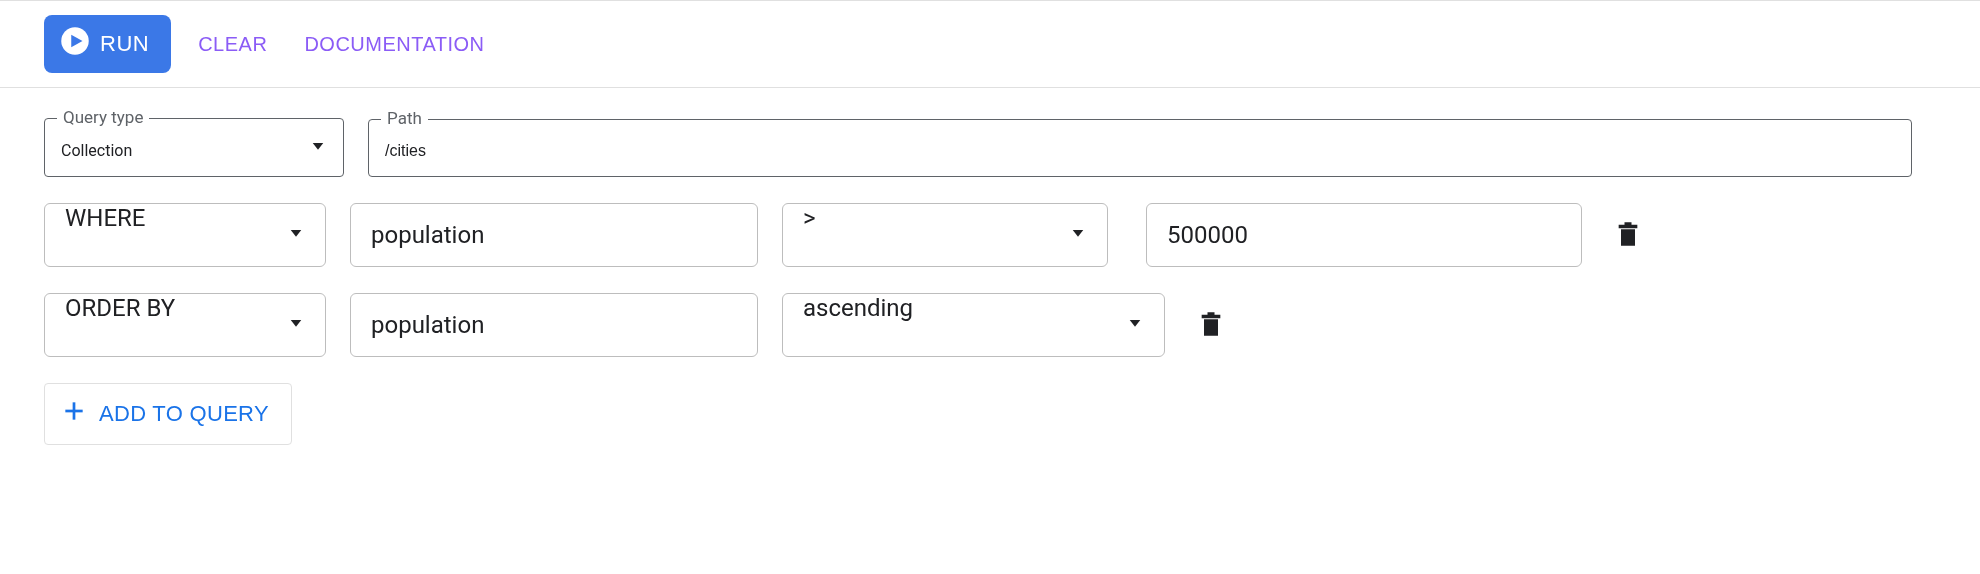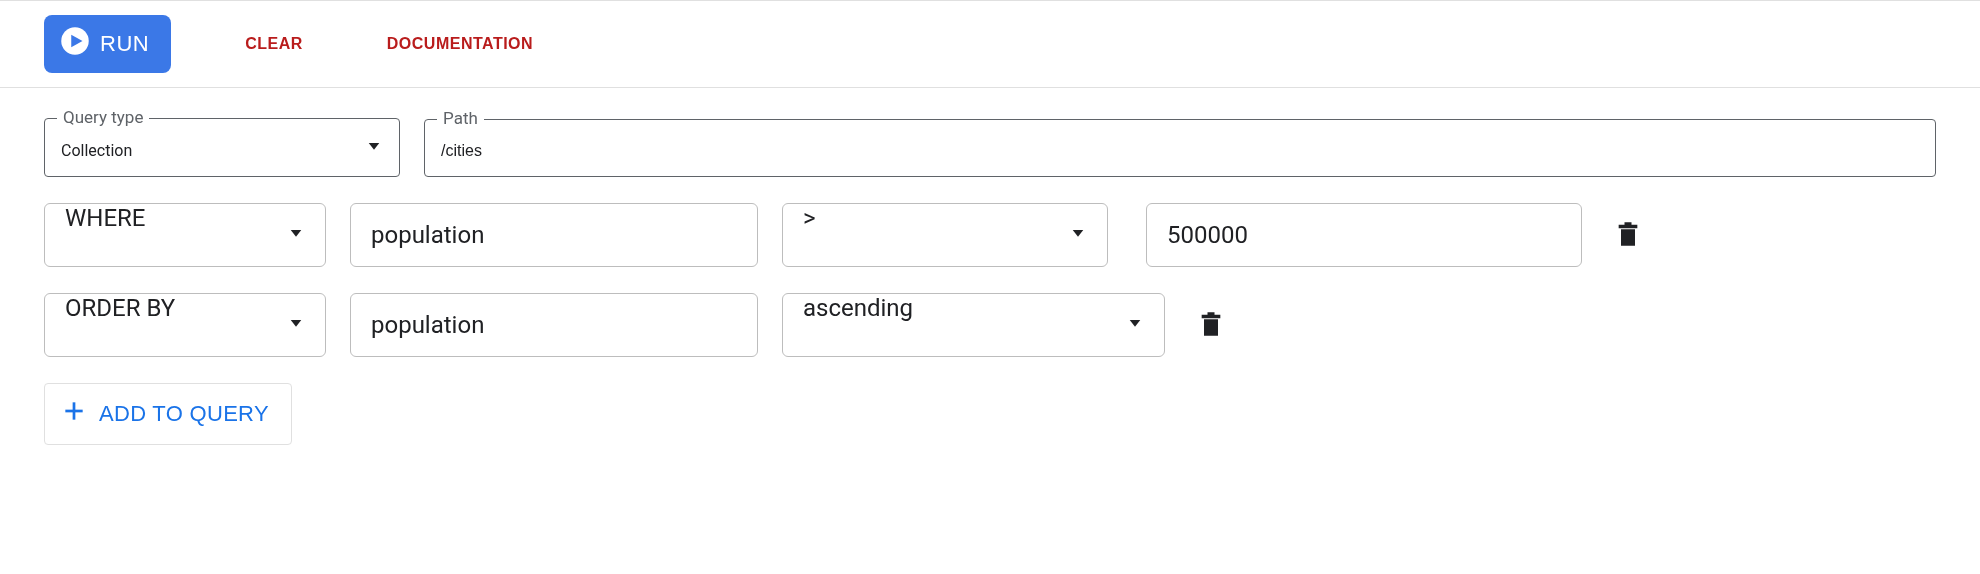--- a/index.html
+++ b/index.html
@@ -6,21 +6,21 @@
     body {
       font-family: -apple-system, BlinkMacSystemFont, "Segoe UI", Roboto, Helvetica, Arial, sans-serif;
       width: 1980px;
       height: 574px;
       background: #fff;
       color: #202124;
     }
     .toolbar {
       display: flex;
       align-items: center;
-      gap: 64px;
+      gap: 17px;
       padding: 14px 44px 14px 44px;
       border-top: 1px solid #e0e0e0;
       border-bottom: 1px solid #e0e0e0;
     }
     .btn-run {
       background: #3b78e7;
       color: #fff;
       border: none;
       border-radius: 8px;
       padding: 11px 22px 11px 16px;
@@ -29,23 +29,23 @@
       letter-spacing: 0.5px;
       display: inline-flex;
       align-items: center;
       gap: 10px;
       cursor: pointer;
     }
     .btn-run svg { width: 30px; height: 30px; }
     .btn-flat {
       background: none;
       border: none;
-      color: #b91c1c;
-      font-size: 16px;
-      font-weight: 700;
+      color: #8b5cf6;
+      font-size: 20px;
+      font-weight: 400;
       letter-spacing: 0.5px;
       padding: 12px 10px;
       cursor: pointer;
     }
 
     .builder {
       padding: 30px 44px 40px 44px;
     }
 
     .row {
@@ -142,21 +142,21 @@
       padding: 14px 22px 14px 16px;
       display: inline-flex;
       align-items: center;
       gap: 12px;
       cursor: pointer;
       justify-content: space-between;
     }
     .btn-add svg { width: 26px; height: 26px; stroke: #1a73e8; }
 
     
-    .w-qtype { width: 356px; }
+    .w-qtype { width: 300px; }
     .w-path  { flex: 1; max-width: 1544px; }
     .w-clause { width: 282px; }
     .w-field  { width: 408px; }
     .w-op     { width: 326px; }
     .w-type   { width: 326px; }
     .w-val    { width: 436px; margin-left: 14px; }
     .w-dir    { width: 383px; }
   </style>
 </head>
 <body>

